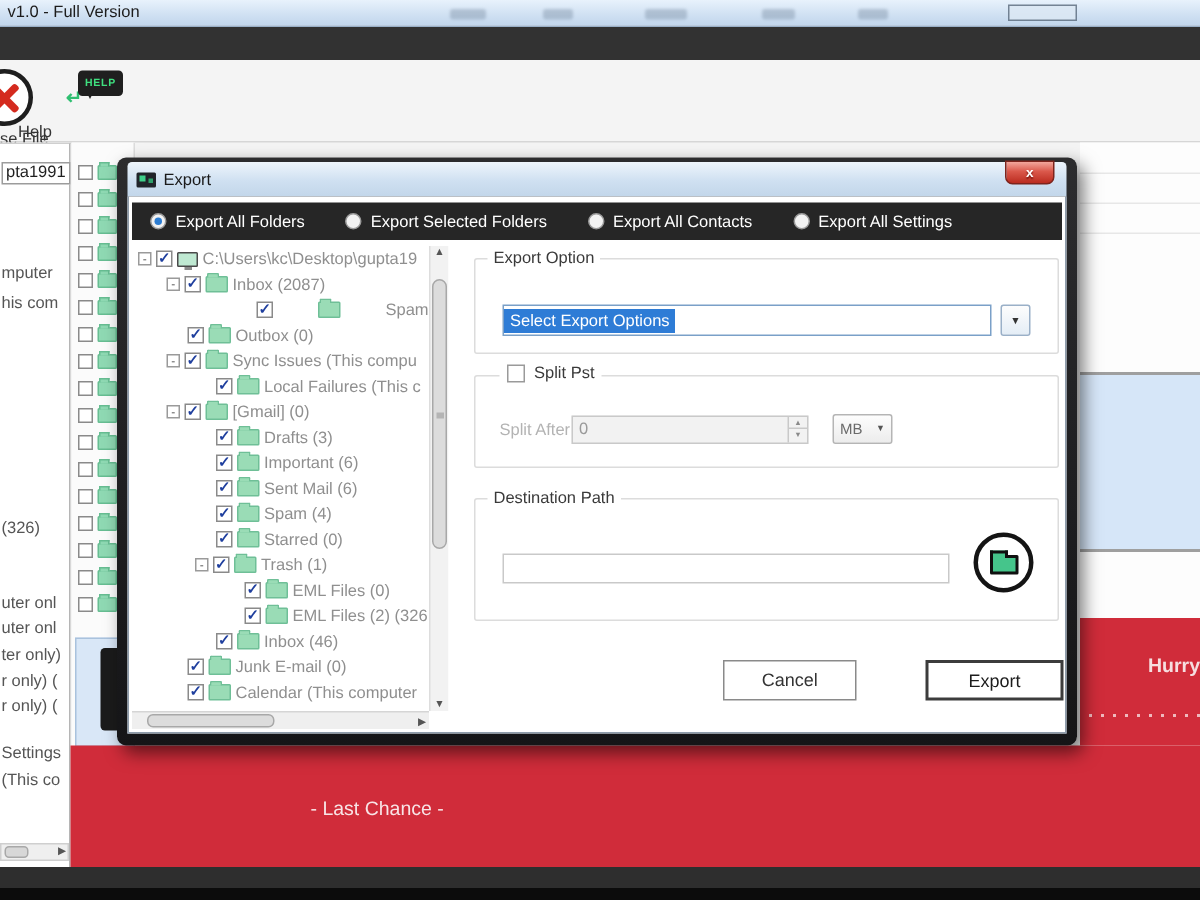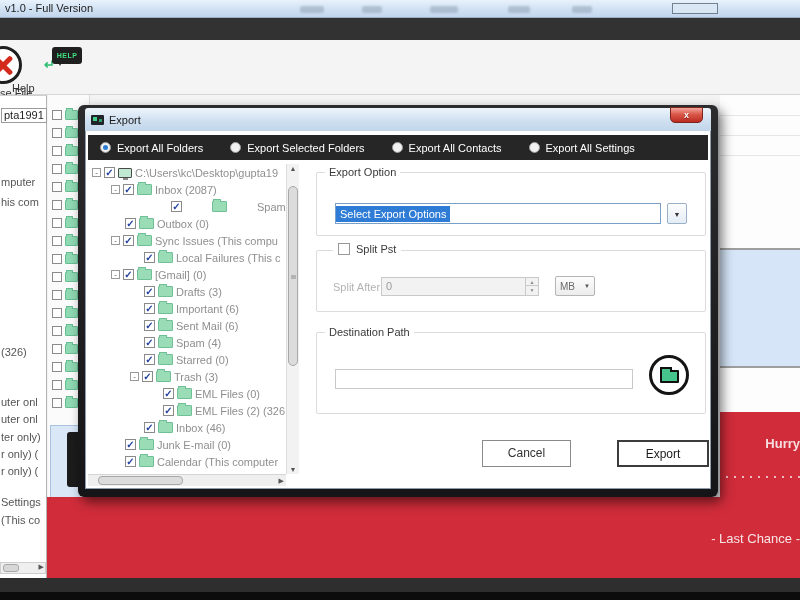--- a/index.html
+++ b/index.html
@@ -45,21 +45,21 @@
   .right-bg { position:absolute; left:720px; top:95px; width:80px; height:483px; background:#fdfdfd; }
   .rb-line { position:absolute; left:0; width:80px; height:1px; background:#e7e7e7; }
   .rb-blue { position:absolute; left:0; top:153px; width:80px; height:118px; background:#d6e6f8; border-top:2px solid #9f9f9f; }
   .rb-div { position:absolute; left:0; top:271px; width:80px; height:2px; background:#9f9f9f; }
   .rb-red { position:absolute; left:0; top:317px; width:80px; height:85px; background:#d02c3a; }
   .hurry { position:absolute; right:0px; top:24px; font-size:13px; font-weight:bold; color:#f6dee0; }
   .dots { position:absolute; left:6px; top:64px; width:74px; height:2px;
     background:repeating-linear-gradient(90deg,#efb9bd 0 2px,transparent 2px 8px); }
 
   .banner { position:absolute; left:47px; top:497px; width:753px; height:81px; background:#d02c3a; overflow:hidden; z-index:1; }
-  .last-chance { position:absolute; left:160px; right:0; top:34px; text-align:right; font-size:13px; color:#f8e4e6; }
+  .last-chance { position:absolute; left:160px; right:0; top:34px; text-align:left; font-size:13px; color:#f8e4e6; }
   .headline { position:absolute; left:160px; right:0; top:58px; text-align:center; font-size:38px; font-weight:800; letter-spacing:2px; color:#fff; white-space:nowrap; }
   .darkbar { position:absolute; left:0; top:578px; width:800px; height:14px; background:#2e2e2e; z-index:5; }
   .blackbar { position:absolute; left:0; top:592px; width:800px; height:8px; background:#0c0c0c; z-index:5; }
 
   
   .dialog { position:absolute; left:78px; top:105px; width:640px; height:392px; z-index:10;
     background:linear-gradient(#2c2c2e,#151517); border-radius:6px; padding:3px 7px 8px 7px;
     box-shadow:4px 5px 12px rgba(0,0,0,.55); }
   .dlg-titlebar { position:relative; height:23px; background:linear-gradient(#eef5fc,#cfe0f1 55%,#c2d6ea);
     border-radius:3px 3px 0 0; display:flex; align-items:center; padding-left:6px; }
@@ -371,21 +371,21 @@
             <div class="tree-row" style="padding-left: 42px;">
               <span class="spacer"></span>
               <span class="cb checked"></span>
               <span class="folder"></span>
               <span class="tree-label">Starred (0)</span>
             </div>
             <div class="tree-row" style="padding-left: 42px;">
               <span class="expand"></span>
               <span class="cb checked"></span>
               <span class="folder"></span>
-              <span class="tree-label">Trash (3)</span>
+              <span class="tree-label">Trash (1)</span>
             </div>
             <div class="tree-row" style="padding-left: 61px;">
               <span class="spacer"></span>
               <span class="cb checked"></span>
               <span class="folder"></span>
               <span class="tree-label">EML Files (0)</span>
             </div>
             <div class="tree-row" style="padding-left: 61px;">
               <span class="spacer"></span>
               <span class="cb checked"></span>

